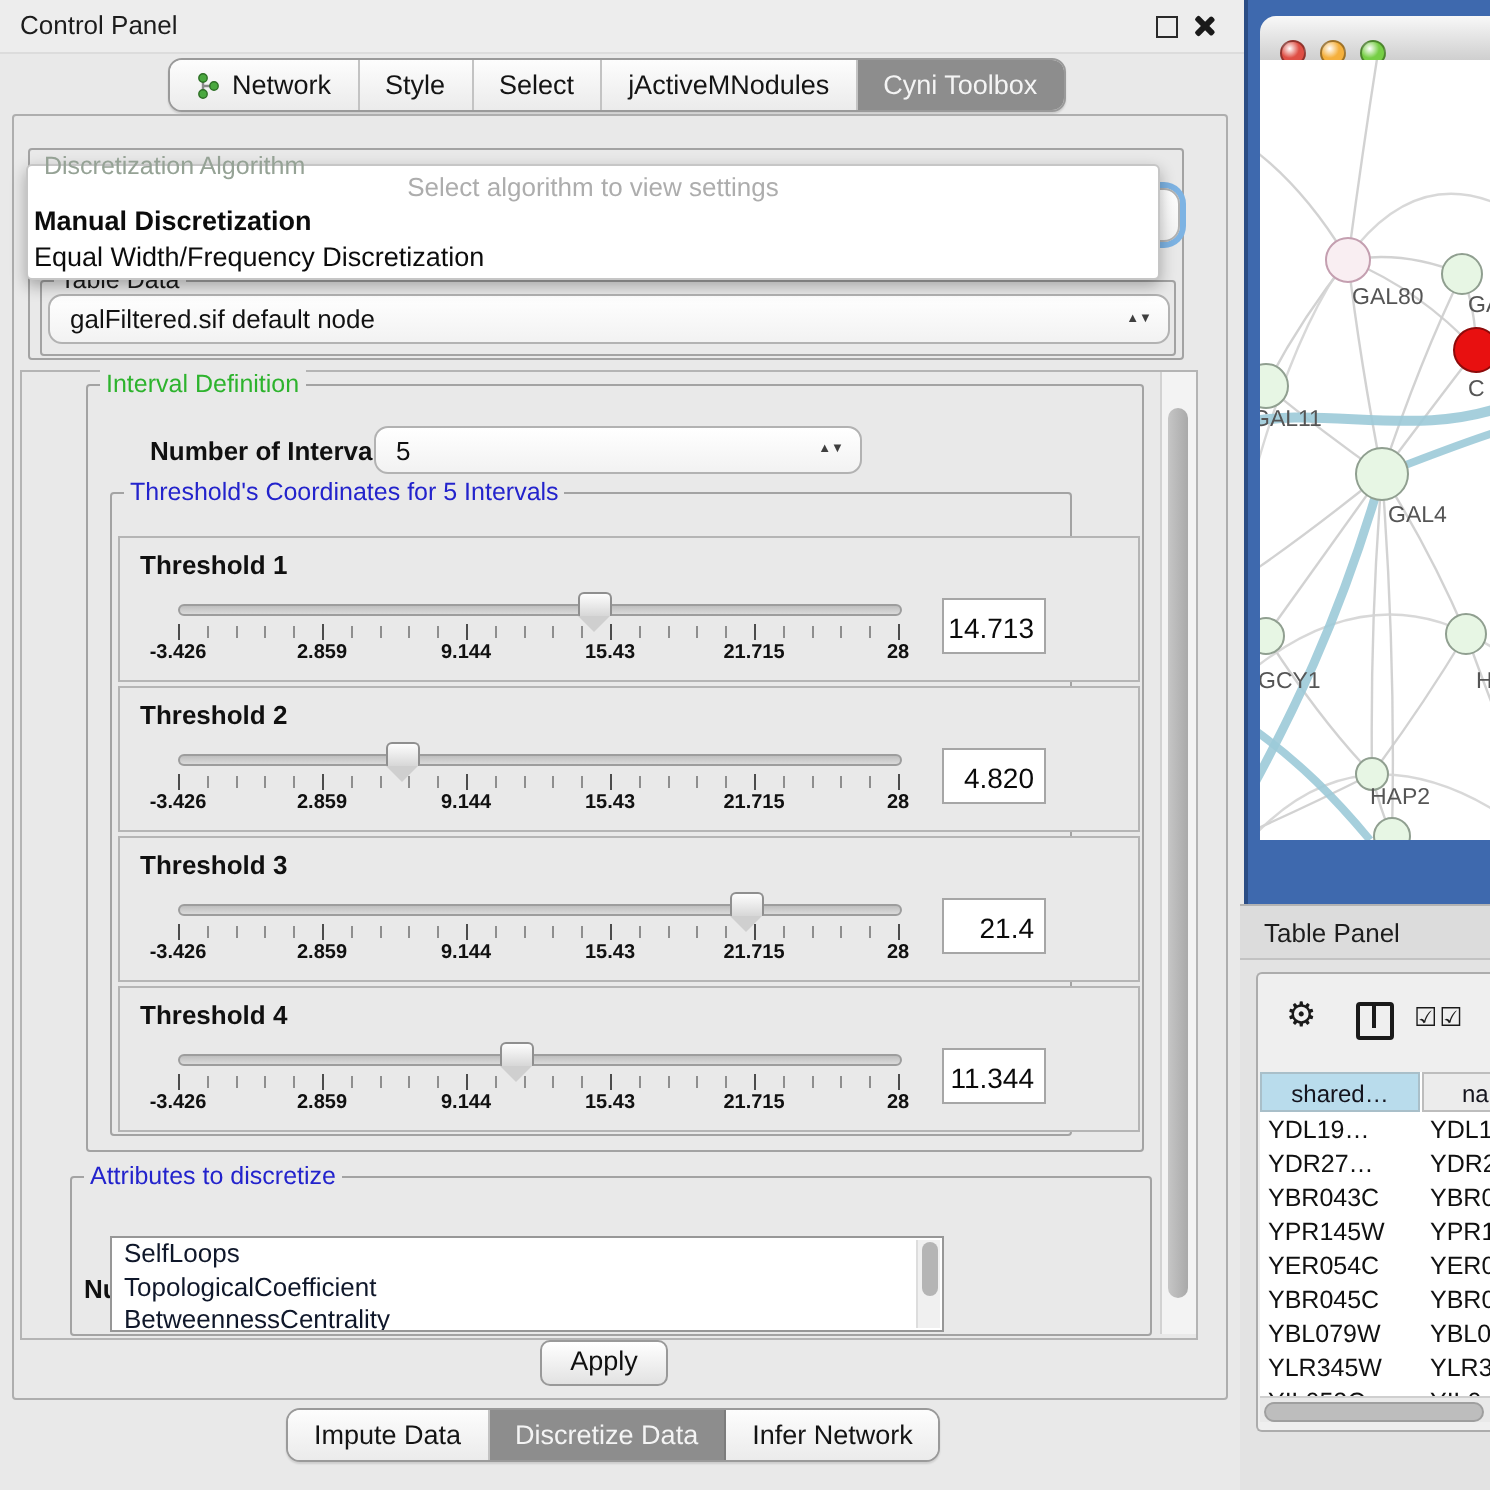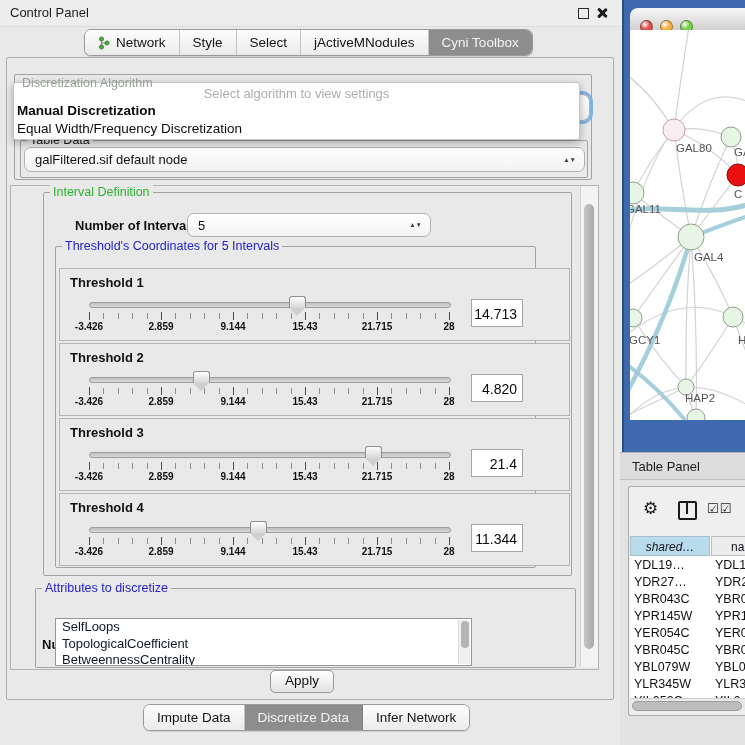--- a/index.html
+++ b/index.html
@@ -98,21 +98,21 @@
   #tp-frame{left:628px;top:486px;width:117px;height:228px;background:#efefef;border:1px solid #acacac;border-radius:3px 0 0 3px;border-right:none;}
   #tp-gear{left:643px;top:498px;font-size:17px;color:#1a1a1a;}
   #tp-colicon{left:678px;top:501px;width:15px;height:15px;border:2px solid #1a1a1a;border-radius:2px;}
   #tp-colicon::after{content:"";position:absolute;left:5.5px;top:0;width:2px;height:11px;background:#1a1a1a;}
   #tp-checks{left:707px;top:501px;font-size:13px;color:#1a1a1a;letter-spacing:1px;}
 
   #tp-table{left:630px;top:536px;width:115px;height:162px;overflow:hidden;background:#ffffff;}
   #tp-header{position:absolute;left:0;top:0;width:200px;height:20px;}
   .hcell{position:absolute;top:0;height:20px;box-sizing:border-box;font-size:12px;color:#14141e;
          text-align:center;line-height:20px;border:1px solid #a9bfc9;}
-  .hcell.c1{left:0;width:80px;background:#b9dcec;font-style:italic;}
+  .hcell.c1{left:0;width:80px;background:#b9dcec;}
   .hcell.c2{left:81px;width:90px;background:#ececec;border-color:#bdbdbd;text-align:left;padding-left:19px;}
   .trow{position:absolute;left:0;width:200px;height:17px;font-size:12.5px;color:#111;line-height:17px;}
   .tcell1{position:absolute;left:4px;width:74px;white-space:nowrap;overflow:hidden;}
   .tcell2{position:absolute;left:85px;width:100px;white-space:nowrap;overflow:hidden;}
   #tp-hscroll{left:630px;top:698px;width:115px;height:13px;background:#e9e9e9;border-top:1px solid #cfcfcf;box-sizing:border-box;}
   #tp-hthumb{position:absolute;left:2px;top:2px;width:108px;height:8px;background:#bdbdbd;border:1px solid #9f9f9f;border-radius:5px;}
 </style>
 </head>
 <body>
 

